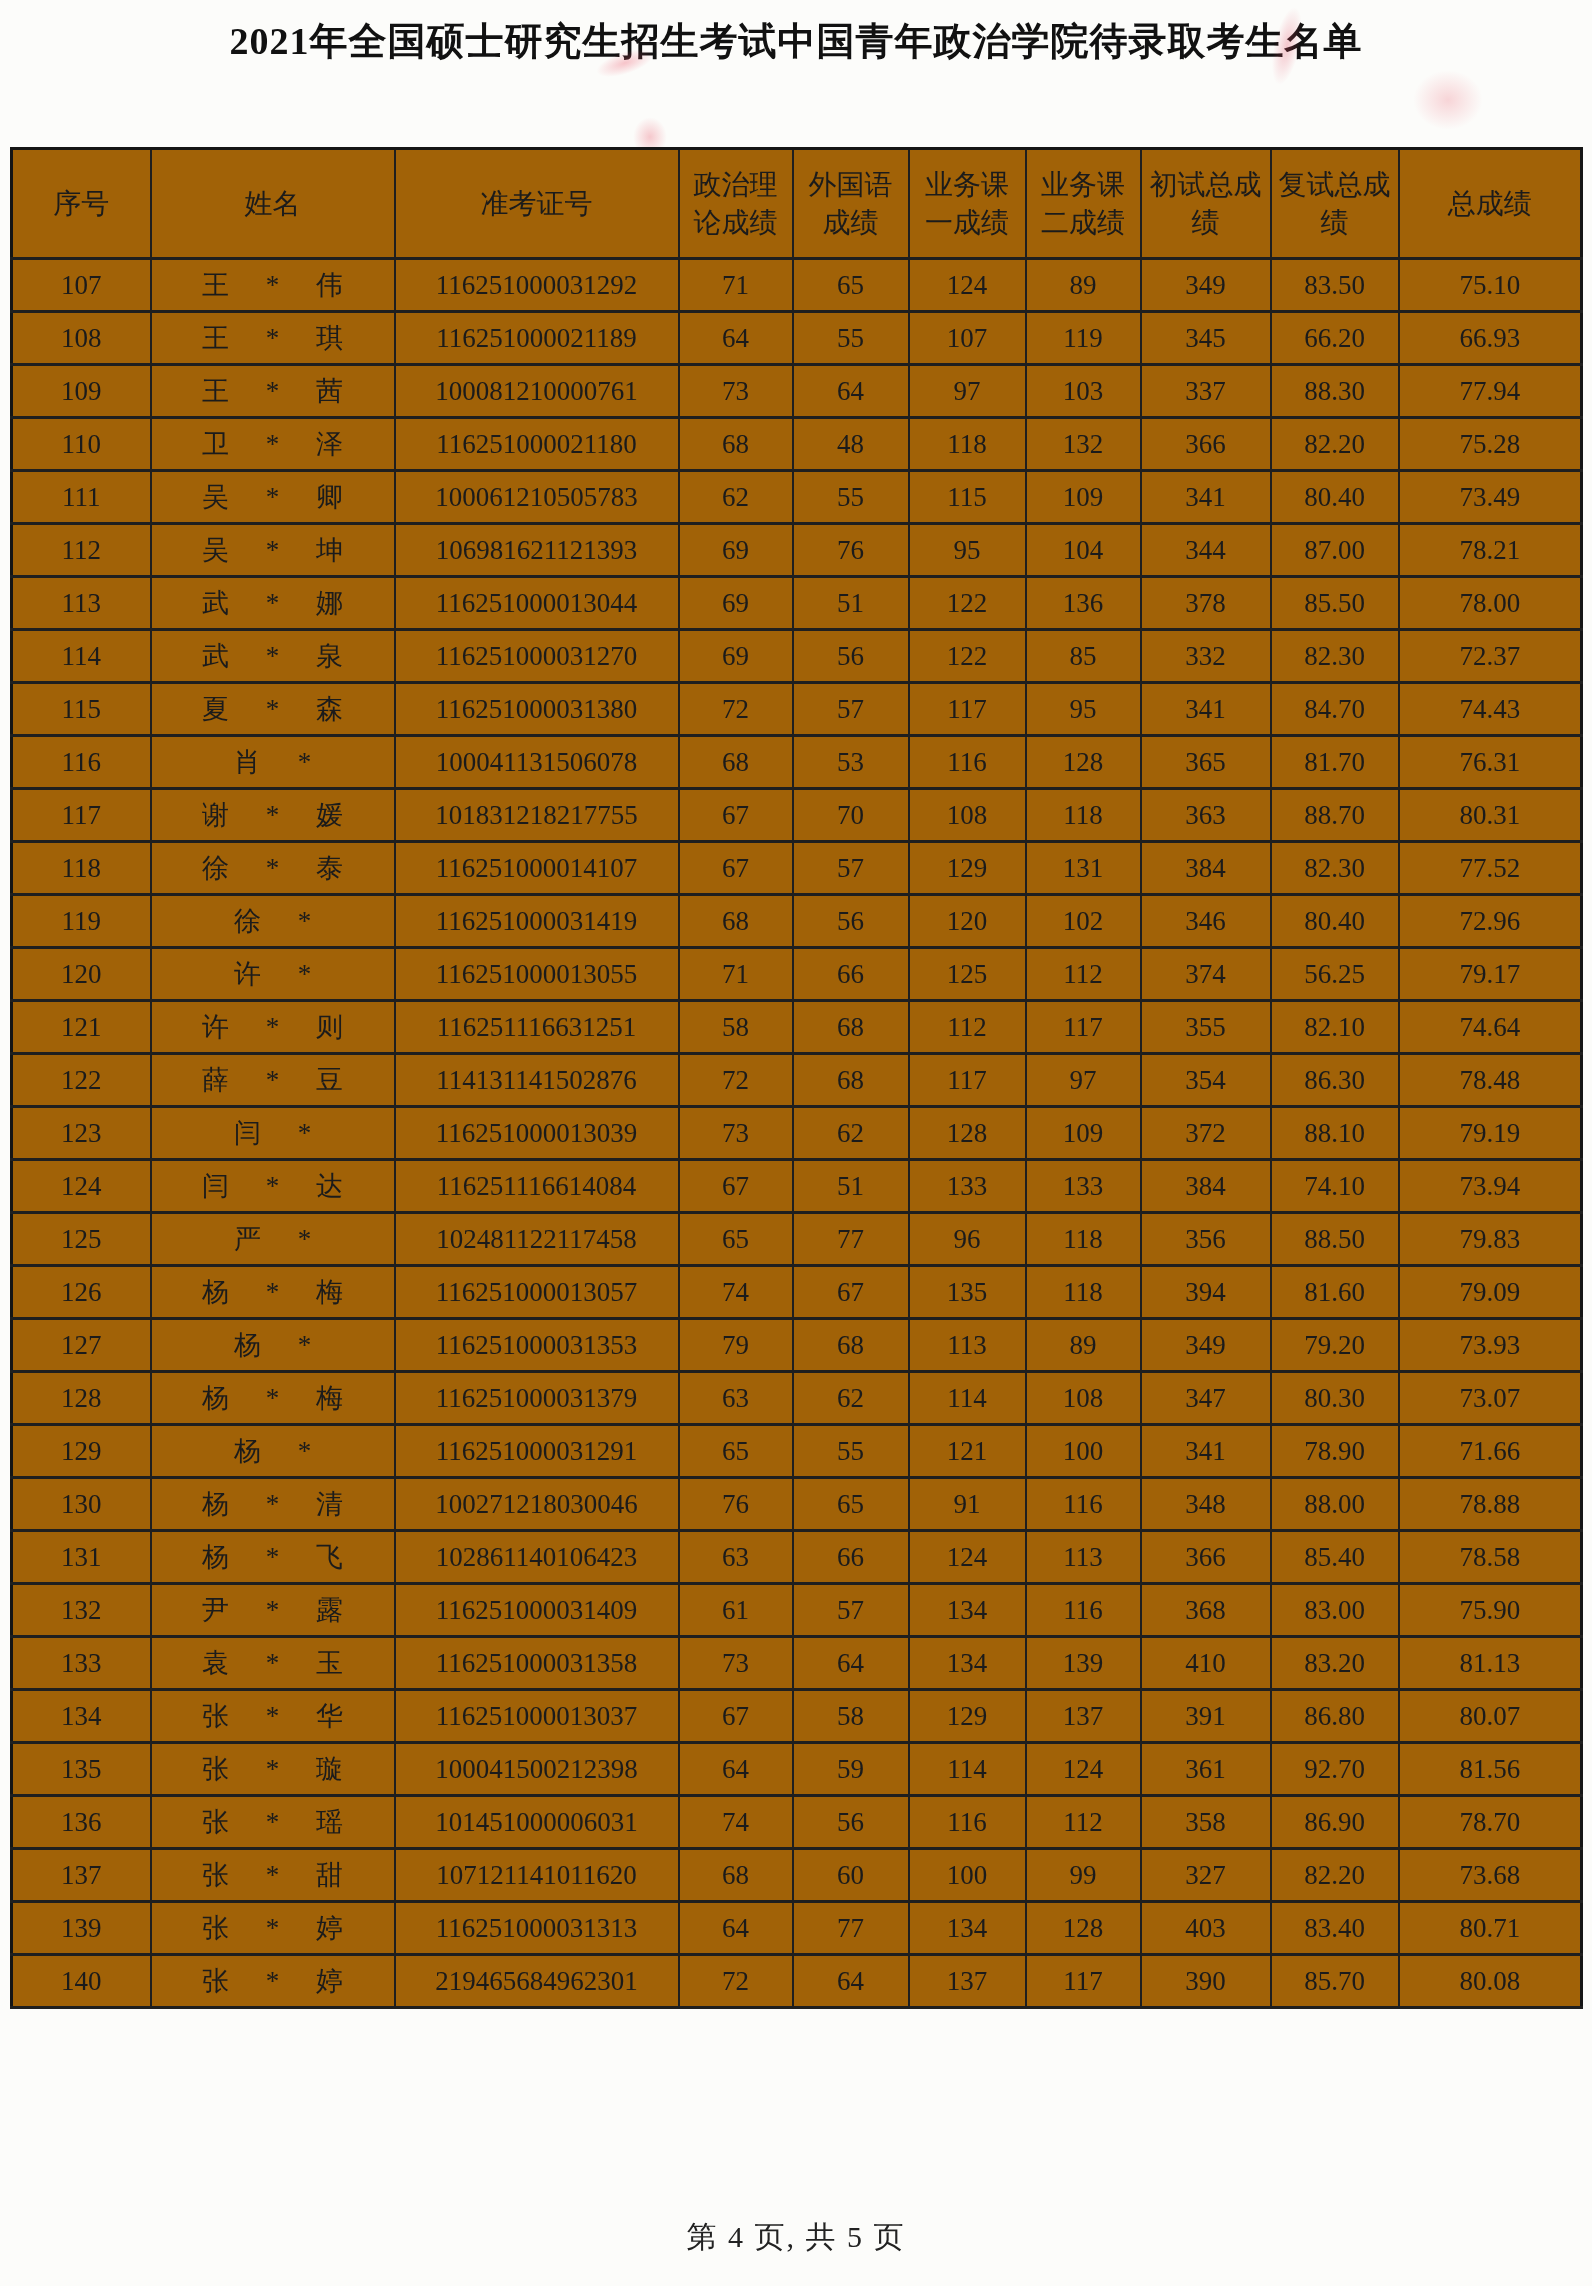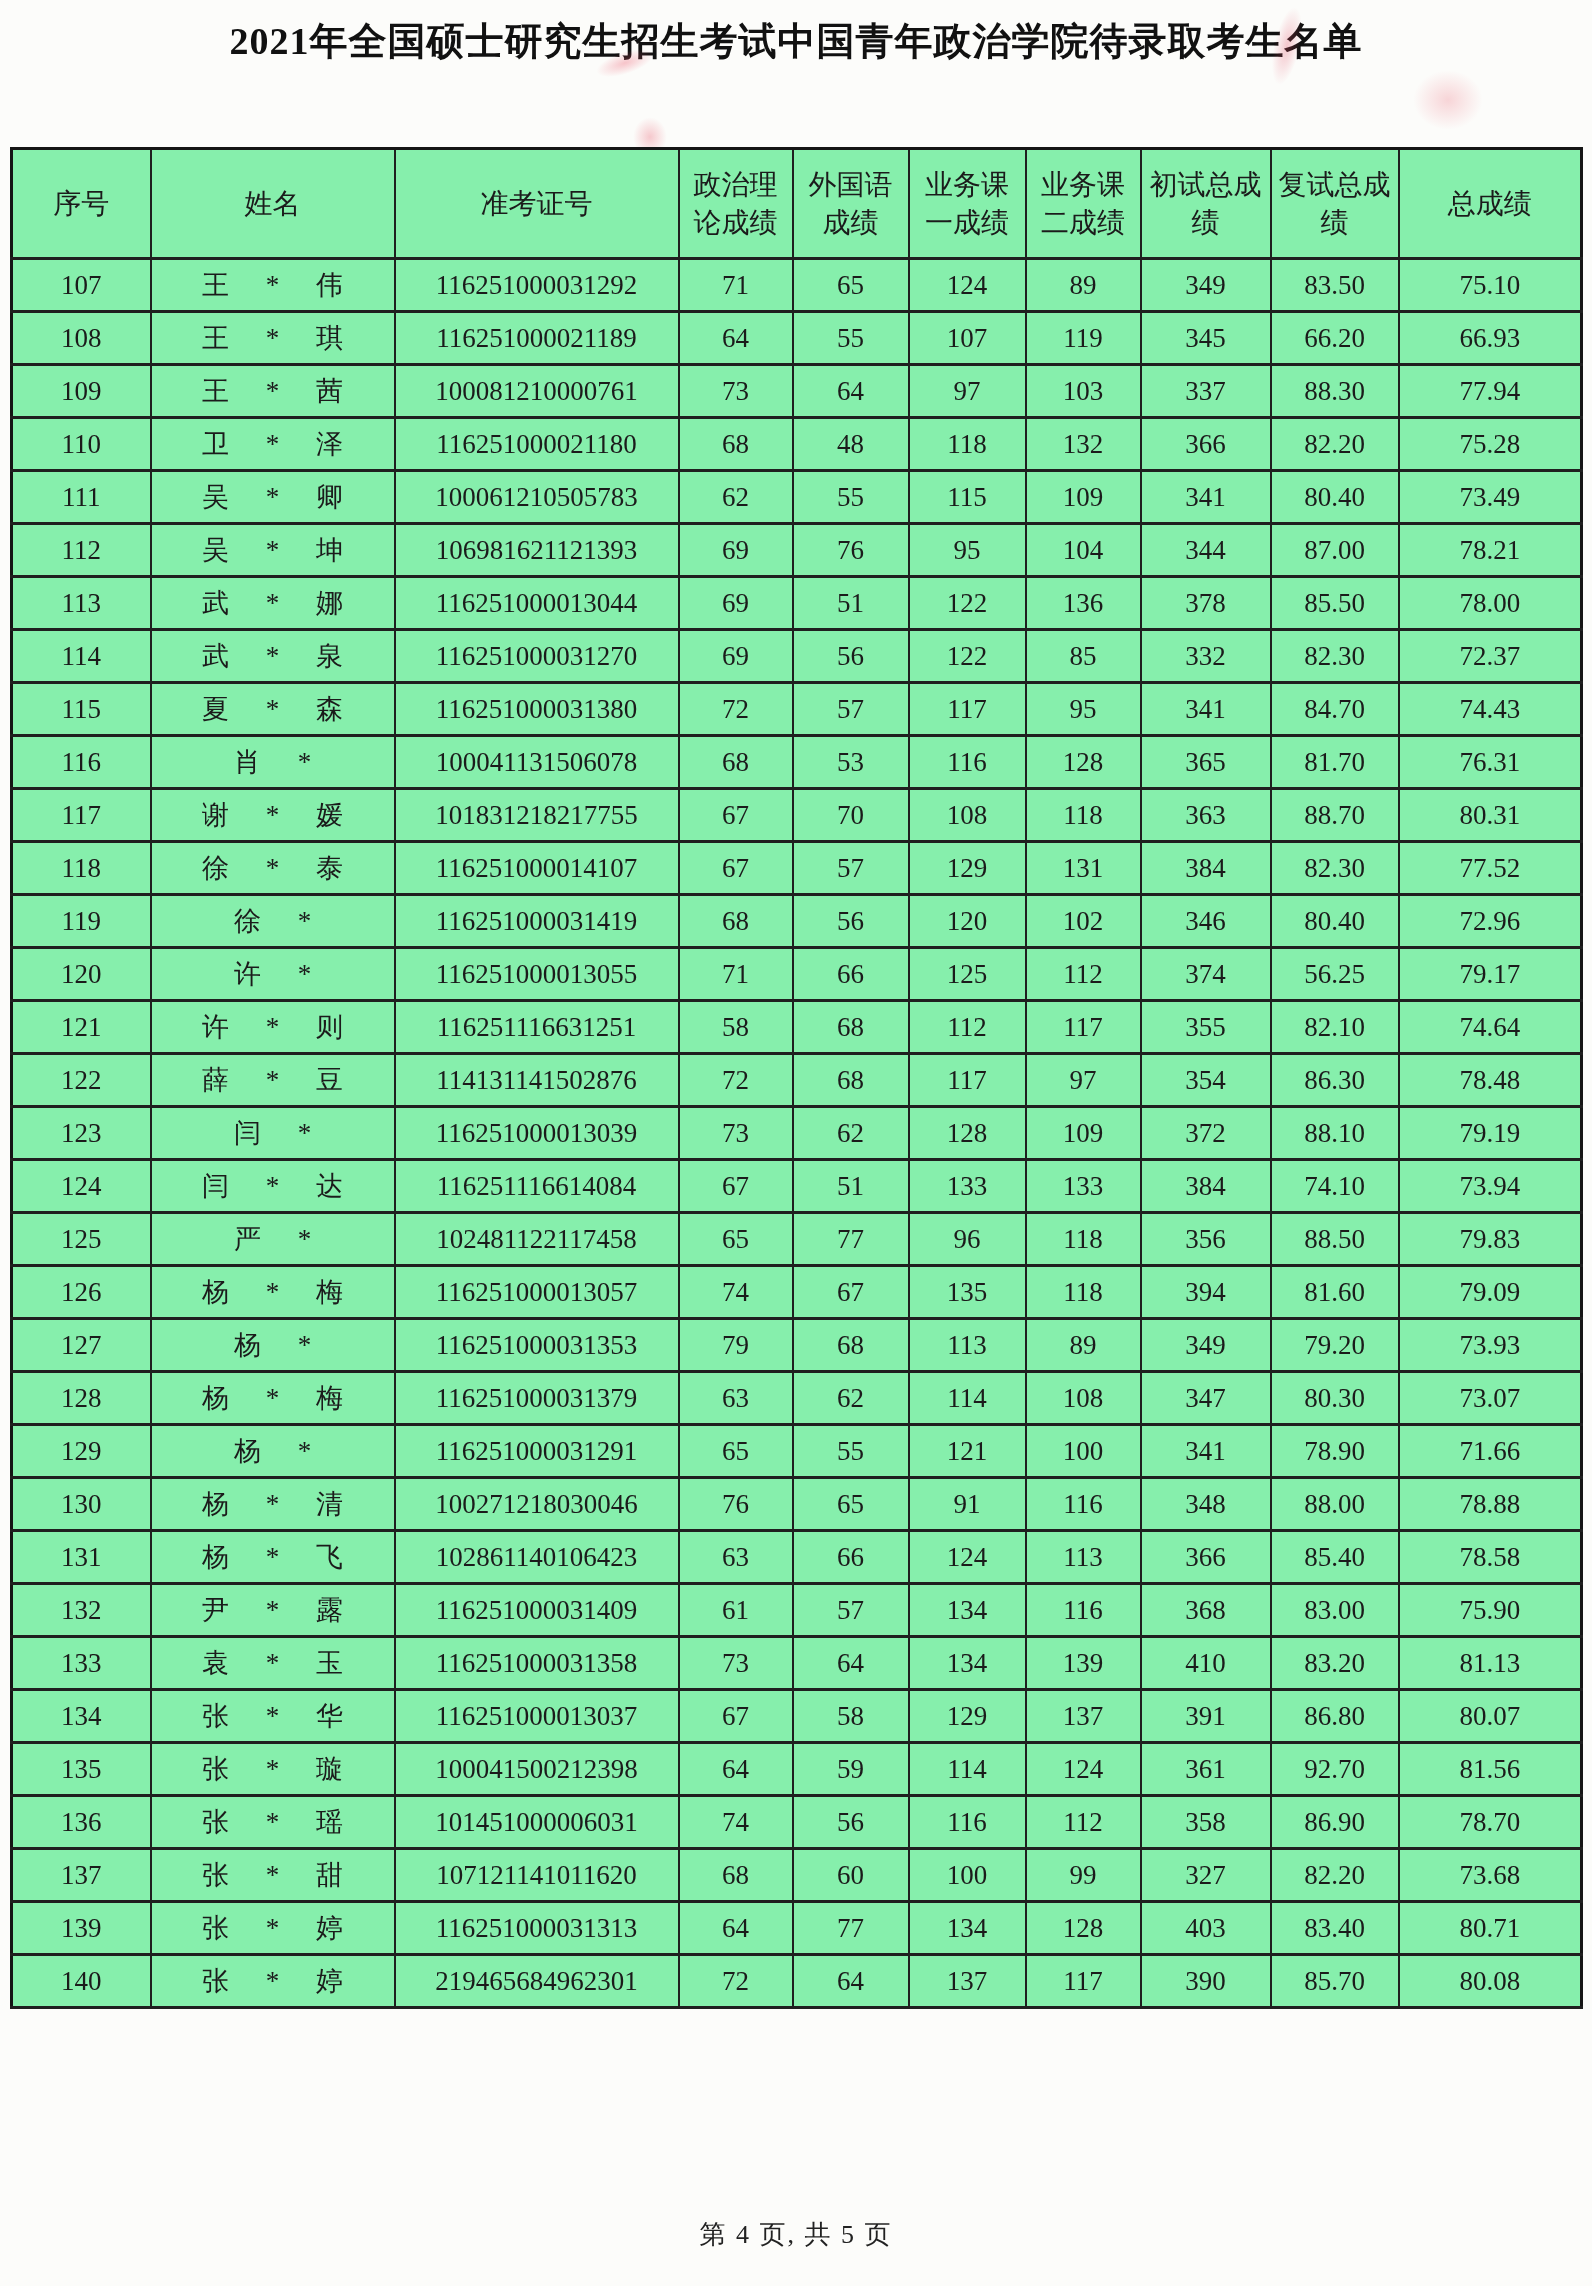--- a/index.html
+++ b/index.html
@@ -22,21 +22,21 @@
   }
   .table-wrap{
     position:absolute;
     left:10px; top:147px;
     width:1572px;
   }
   table.score-table{
     border-collapse:collapse;
     table-layout:fixed;
     width:1572px;
-    background:#86efac;
+    background:#a16207;
   }
   table.score-table th, table.score-table td{
     border:2px solid #1f1f1f;
     text-align:center;
     vertical-align:middle;
     font-size:27px;
     line-height:1.35;
     padding:0 2px;
     overflow:hidden;
     white-space:nowrap;
@@ -57,21 +57,21 @@
   td.name-cell{
     text-align:left;
     padding-left:44px;
     word-spacing:30px;
   }
   .footer{
     position:absolute;
     left:0; top:2217px;
     width:1592px;
     text-align:center;
-    font-size:26px;
+    font-size:30px;
     color:#222;
     letter-spacing:2px;
   }
   
   .artifact{position:absolute;pointer-events:none;border-radius:50%;}
   .a1{left:595px;top:52px;width:60px;height:22px;background:radial-gradient(ellipse at center,rgba(236,90,110,.35),rgba(236,90,110,0) 70%);transform:rotate(-18deg);}
   .a2{left:633px;top:117px;width:34px;height:40px;background:radial-gradient(ellipse at center,rgba(230,80,100,.30),rgba(230,80,100,0) 70%);}
   .a3{left:1274px;top:6px;width:26px;height:80px;background:radial-gradient(ellipse at center,rgba(225,70,95,.30),rgba(225,70,95,0) 70%);transform:rotate(12deg);}
   .a4{left:1413px;top:70px;width:70px;height:60px;background:radial-gradient(ellipse at center,rgba(235,110,125,.28),rgba(235,110,125,0) 70%);}
   .a5{left:1063px;top:281px;width:40px;height:26px;background:radial-gradient(ellipse at center,rgba(230,90,110,.25),rgba(230,90,110,0) 70%);}

